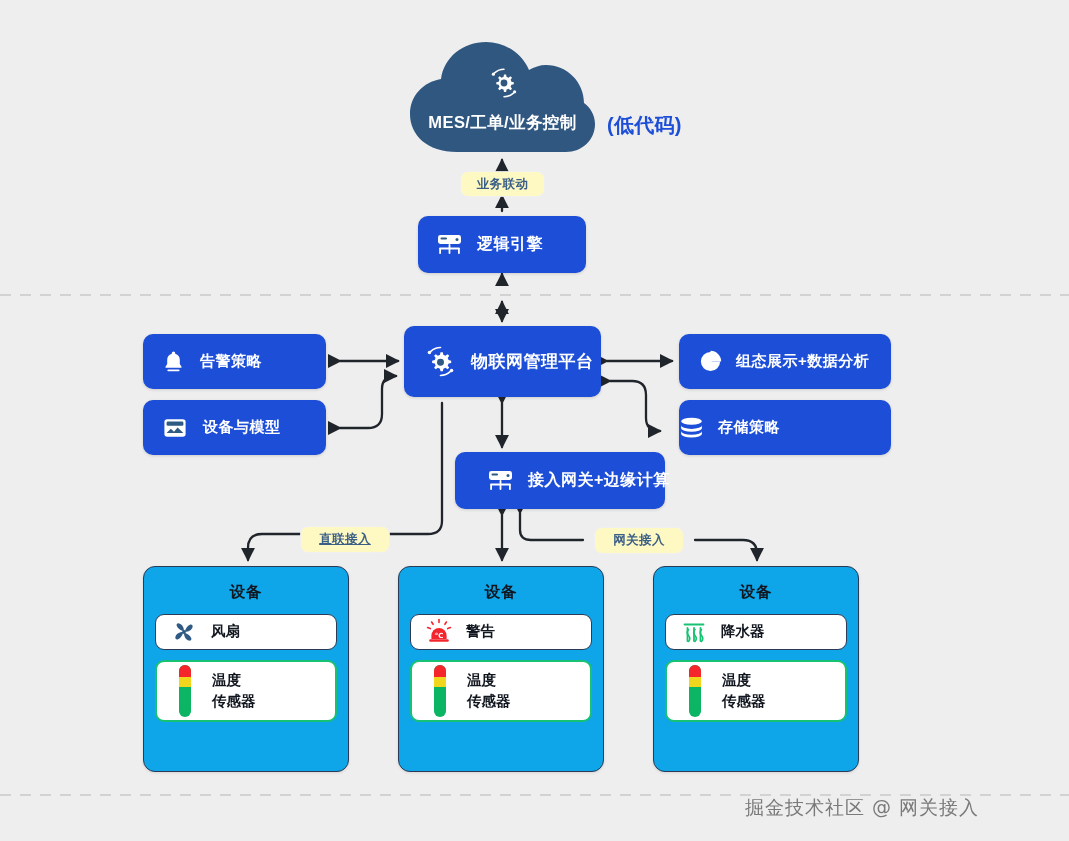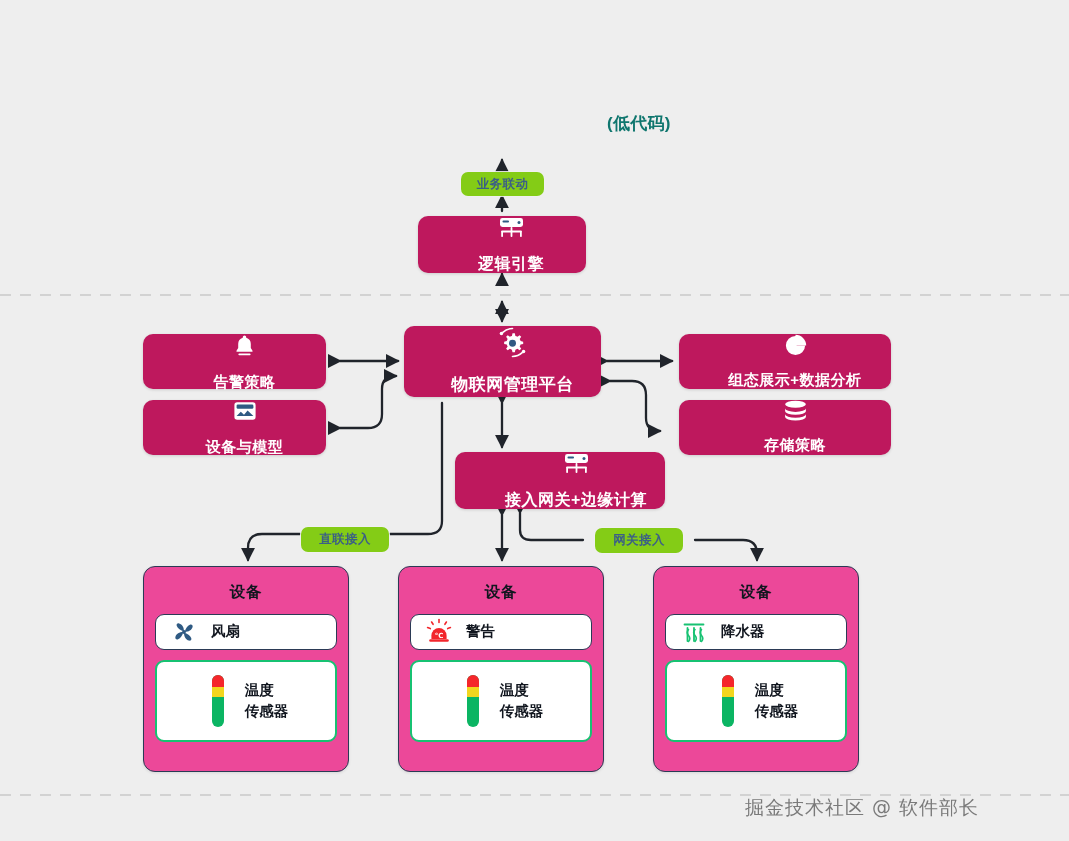--- a/index.html
+++ b/index.html
@@ -13,82 +13,81 @@
 
   
   #wires,#dividers{position:absolute;left:0;top:0;width:1069px;height:841px;pointer-events:none;}
   #dividers{z-index:1;}
   #wires{z-index:2;}
 
   
   .node{position:absolute;z-index:3;box-sizing:border-box;}
 
   .pill{
-    background:#be185d;
+    background:#1d4ed8;
     border-radius:10px;
     display:flex;align-items:center;
     color:#ffffff;
     box-shadow:0 1px 3px rgba(0,0,0,.14);
-    flex-direction:column;
   }
   .pill .ico{flex:0 0 auto;display:flex;align-items:center;justify-content:center;}
   .pill .lbl{
     font-size:16px;font-weight:bold;letter-spacing:.5px;white-space:nowrap;
   }
 
   
   #cloud{left:404px;top:40px;width:197px;height:120px;}
   #cloud svg{display:block;}
   .cloud-text{
     position:absolute;left:0;top:72px;width:197px;text-align:center;
     color:#fff;font-size:16.5px;font-weight:bold;letter-spacing:.4px;
   }
   #lowcode{
     position:absolute;left:607px;top:112px;
-    font-size:17px;font-weight:bold;color:#0f766e;letter-spacing:.3px;
+    font-size:20px;font-weight:bold;color:#1d4ed8;letter-spacing:.3px;
   }
 
   
   .chip{
     position:absolute;z-index:4;
-    background:#84cc16;border-radius:7px;
+    background:#fef9c3;border-radius:7px;
     color:#3b5f86;font-size:12.5px;font-weight:bold;
     display:flex;align-items:center;justify-content:center;
     letter-spacing:.4px;
     box-shadow:0 0 0 1px rgba(240,240,240,.9);
   }
 
   
   #logic{left:418px;top:216px;width:168px;height:57px;padding-left:18px;gap:14px;}
   #iot{left:404px;top:326px;width:197px;height:71px;padding-left:20px;gap:14px;}
   #iot .lbl{font-size:17px;}
   #alarm{left:143px;top:334px;width:183px;height:55px;padding-left:20px;gap:16px;}
   #model{left:143px;top:400px;width:183px;height:55px;padding-left:20px;gap:16px;}
   #scada{left:679px;top:334px;width:212px;height:55px;padding-left:20px;gap:14px;}
-  #store{left:679px;top:400px;width:212px;height:55px;padding-left:20px;gap:14px;text-align:right;}
+  #store{left:679px;top:400px;width:212px;height:55px;gap:14px;text-align:right;}
   #gw{left:455px;top:452px;width:210px;height:57px;padding-left:32px;gap:14px;}
   #alarm .lbl,#model .lbl,#scada .lbl,#store .lbl{font-size:15px;}
 
   
   .dev{
-    background:#ec4899;border:1.6px solid #2b3a55;border-radius:12px;
+    background:#0ea5e9;border:1.6px solid #2b3a55;border-radius:12px;
     padding:10px 11px 12px 11px;
     box-sizing:border-box;
     box-shadow:0 1px 3px rgba(0,0,0,.10);
   }
   .dev-title{
     text-align:center;font-size:15.5px;font-weight:bold;color:#11161f;
     margin:5px 0 11px 0;letter-spacing:.8px;
   }
   .slot{
     border:1.4px solid #2b3a55;border-radius:9px;
     background:#fff;display:flex;align-items:center;gap:13px;
     padding:0 14px;height:36px;box-sizing:border-box;margin-bottom:10px;
   }
-  .slot.green{border-color:#17c272;border-width:2px;height:82px;justify-content:center;}
+  .slot.green{border-color:#17c272;border-width:2px;height:62px;}
   .slot .sl-txt{font-size:14.5px;font-weight:bold;color:#11161f;line-height:1.45;}
   .slot .sl-ico{flex:0 0 auto;display:flex;align-items:center;justify-content:center;width:28px;}
 
   #dev1{left:143px;top:566px;width:206px;height:206px;}
   #dev2{left:398px;top:566px;width:206px;height:206px;}
   #dev3{left:653px;top:566px;width:206px;height:206px;}
 
   #watermark{
     position:absolute;left:745px;top:795px;z-index:5;
     font-size:19px;color:#7a7a7a;letter-spacing:1px;
@@ -137,20 +136,44 @@
       <path d="M502,515 L502,560" marker-start="url(#ah)" marker-end="url(#ah)"></path>
 
       <path d="M442,403 L442,521 Q442,534 428,534 L390,534"></path>
       <path d="M300,534 L262,534 Q248,534 248,548 L248,560" marker-end="url(#ah)"></path>
 
       <path d="M520,513 L520,530 Q520,540 531,540 L583,540" marker-start="url(#ah)"></path>
       <path d="M695,540 L743,540 Q757,540 757,554 L757,560" marker-end="url(#ah)"></path>
     </g>
   </svg>
 
+  <div class="node" id="cloud">
+    <svg width="197" height="120" viewBox="0 0 197 120">
+      <path d="M53,112 C23,112 6,95 6,74 C6,56 19,42 37,39 C40,17 59,2 82,2
+               C101,2 118,13 125,30 C130,27 136,25 142,25 C163,25 180,42 180,63
+               C186,67 191,75 191,84 C191,100 178,112 162,112 Z" fill="#2f5780"></path>
+    </svg>
+
+    <svg style="position:absolute;left:83px;top:26px;" width="34" height="34" viewBox="0 0 34 34">
+      <g fill="#ffffff">
+        <path d="M17,8.5 l2.1,0 l0.5,2.4 a6.6,6.6 0 0 1 1.9,0.8 l2,-1.4 l1.5,1.5 l-1.4,2
+                 a6.6,6.6 0 0 1 0.8,1.9 l2.4,0.5 l0,2.1 l-2.4,0.5 a6.6,6.6 0 0 1 -0.8,1.9
+                 l1.4,2 l-1.5,1.5 l-2,-1.4 a6.6,6.6 0 0 1 -1.9,0.8 l-0.5,2.4 l-2.1,0
+                 l-0.5,-2.4 a6.6,6.6 0 0 1 -1.9,-0.8 l-2,1.4 l-1.5,-1.5 l1.4,-2
+                 a6.6,6.6 0 0 1 -0.8,-1.9 l-2.4,-0.5 l0,-2.1 l2.4,-0.5 a6.6,6.6 0 0 1 0.8,-1.9
+                 l-1.4,-2 l1.5,-1.5 l2,1.4 a6.6,6.6 0 0 1 1.9,-0.8 Z"></path>
+        <circle cx="17" cy="17" r="3.4" fill="#2f5780"></circle>
+        <path d="M17,3.2 a13.8,13.8 0 0 0 -9.4,3.7" stroke="#ffffff" stroke-width="1.5" fill="none" stroke-linecap="round"></path>
+        <path d="M17,30.8 a13.8,13.8 0 0 0 9.4,-3.7" stroke="#ffffff" stroke-width="1.5" fill="none" stroke-linecap="round"></path>
+        <circle cx="6.4" cy="8.2" r="1.6"></circle>
+        <circle cx="27.6" cy="25.8" r="1.6"></circle>
+      </g>
+    </svg>
+    <div class="cloud-text">MES/工单/业务控制</div>
+  </div>
   <div id="lowcode">(低代码)</div>
 
   <div class="chip" style="left:461px;top:172px;width:83px;height:24px;">业务联动</div>
 
   <div class="node pill" id="logic">
     <span class="ico">
       <svg width="27" height="24" viewBox="0 0 27 24">
         <g fill="#ffffff">
           <rect x="2" y="2" width="23" height="9" rx="2.4"></rect>
           <rect x="4.5" y="4.6" width="6.5" height="1.9" rx=".9" fill="#2f5a83"></rect>
@@ -248,21 +271,21 @@
           <rect x="12.6" y="11" width="1.8" height="10" rx=".8"></rect>
           <rect x="3.2" y="15" width="1.8" height="6" rx=".8"></rect>
           <rect x="22" y="15" width="1.8" height="6" rx=".8"></rect>
           <rect x="3.2" y="14.6" width="20.6" height="1.8" rx=".8"></rect>
         </g>
       </svg>
     </span>
     <span class="lbl">接入网关+边缘计算</span>
   </div>
 
-  <div class="chip" style="left:301px;top:527px;width:88px;height:25px;">直联接入</div>
+  <div class="chip" style="left:301px;top:527px;width:88px;height:25px;text-decoration:underline;">直联接入</div>
   <div class="chip" style="left:595px;top:528px;width:88px;height:25px;">网关接入</div>
 
   <div class="node dev" id="dev1">
     <div class="dev-title">设备</div>
     <div class="slot">
       <span class="sl-ico">
         <svg width="26" height="26" viewBox="0 0 26 26">
           <g fill="#2f5a83">
             <path d="M13,12.2 C13,8.4 11.2,5.2 8.1,4.4 C6.3,3.9 5.1,5.4 5.8,7.1 C6.7,9.5 9.6,11.6 13,12.2 Z"></path>
             <path d="M13.8,13 C17.6,13 20.8,11.2 21.6,8.1 C22.1,6.3 20.6,5.1 18.9,5.8 C16.5,6.7 14.4,9.6 13.8,13 Z"></path>
@@ -351,15 +374,15 @@
           <rect x="3" y="14" width="12" height="10" fill="#f2d61e"></rect>
         </svg>
       </span>
       <span class="sl-txt">
         <span>温度</span><br>
         <span>传感器</span>
       </span>
     </div>
   </div>
 
-  <div id="watermark">掘金技术社区 @ 软件部长</div>
+  <div id="watermark">掘金技术社区 @ 网关接入</div>
 
 </div>
 
 </body></html>

